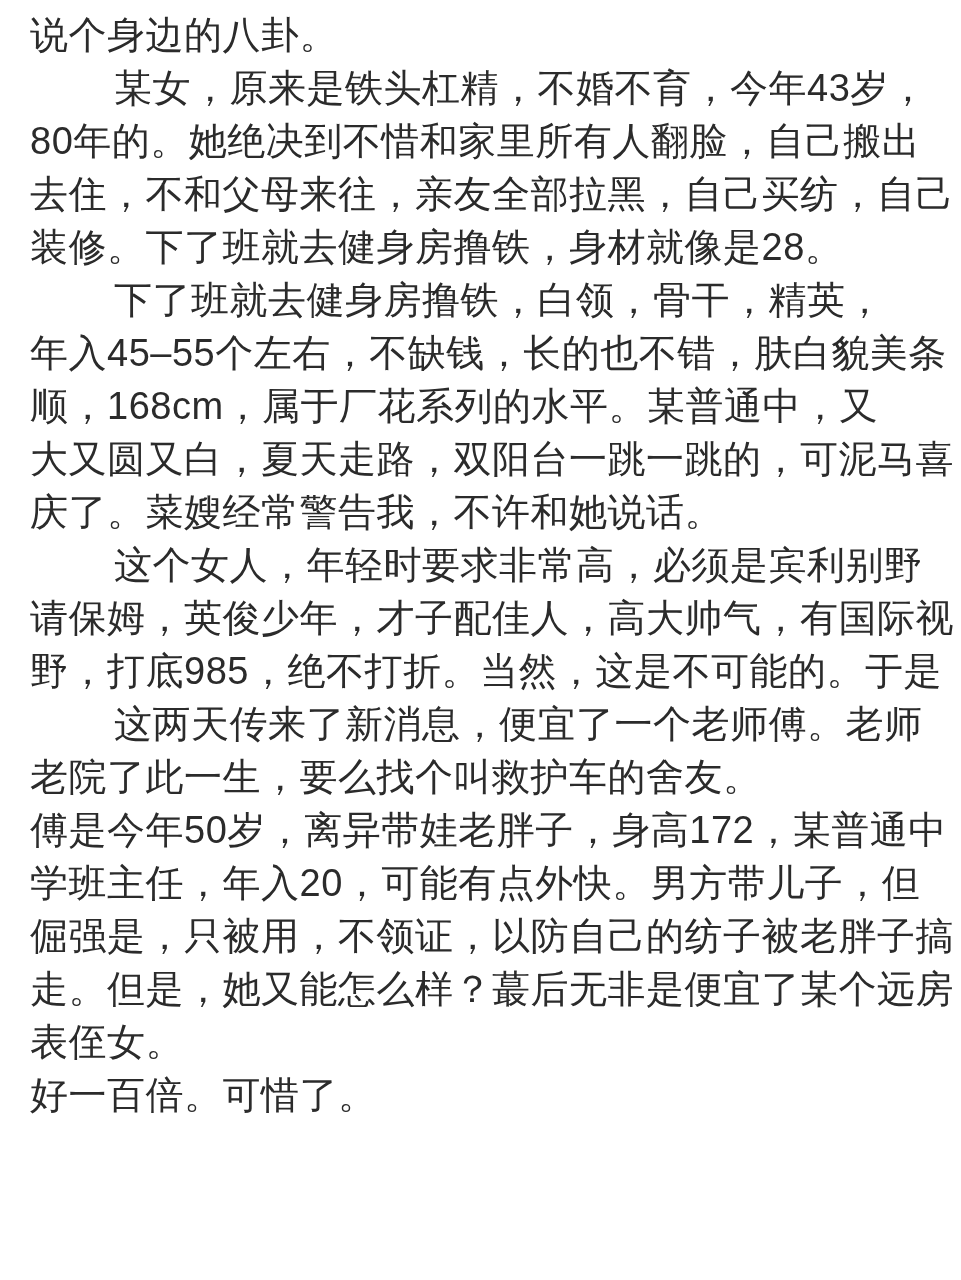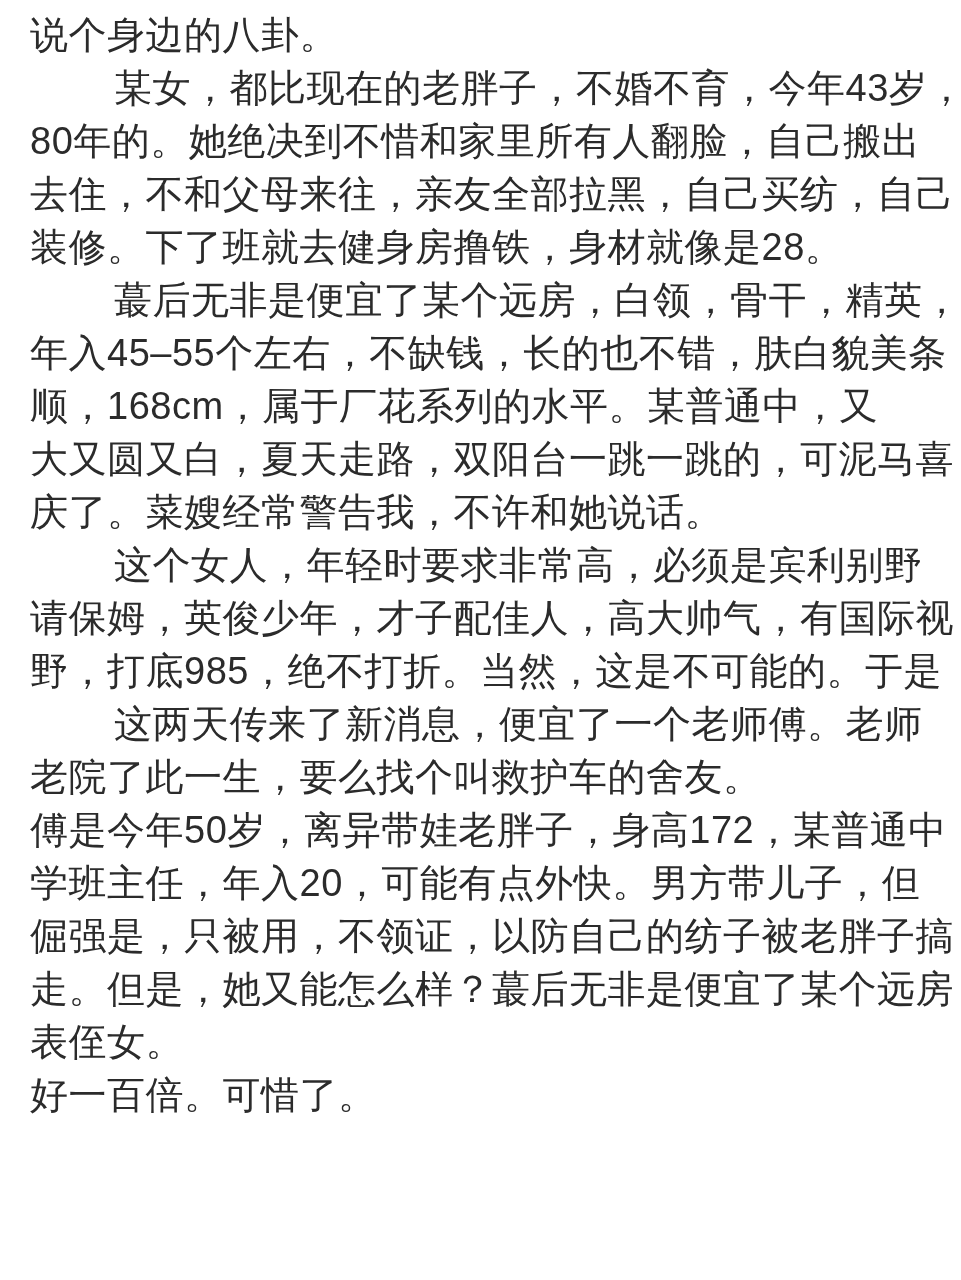--- a/index.html
+++ b/index.html
@@ -27,25 +27,25 @@
   }
   .line.indent {
     padding-left: 84px;
   }
 </style>
 </head>
 <body style="background: rgb(255, 255, 255);">
 
 <main class="page" style="color: rgb(43, 43, 43); background: rgb(255, 255, 255);">
   <p class="line">说个身边的八卦。</p>
-  <p class="line indent">某女，都比现在的老胖子，不婚不育，今年43岁，</p>
+  <p class="line indent">某女，原来是铁头杠精，不婚不育，今年43岁，</p>
   <p class="line">80年的。她绝决到不惜和家里所有人翻脸，自己搬出</p>
   <p class="line">去住，不和父母来往，亲友全部拉黑，自己买纺，自己</p>
   <p class="line">装修。下了班就去健身房撸铁，身材就像是28。</p>
-  <p class="line indent">蕞后无非是便宜了某个远房，白领，骨干，精英，</p>
+  <p class="line indent">下了班就去健身房撸铁，白领，骨干，精英，</p>
   <p class="line">年入45–55个左右，不缺钱，长的也不错，肤白貌美条</p>
   <p class="line">顺，168cm，属于厂花系列的水平。某普通中，又</p>
   <p class="line">大又圆又白，夏天走路，双阳台一跳一跳的，可泥马喜</p>
   <p class="line">庆了。菜嫂经常警告我，不许和她说话。</p>
   <p class="line indent">这个女人，年轻时要求非常高，必须是宾利别野</p>
   <p class="line">请保姆，英俊少年，才子配佳人，高大帅气，有国际视</p>
   <p class="line">野，打底985，绝不打折。当然，这是不可能的。于是</p>
   <p class="line indent">这两天传来了新消息，便宜了一个老师傅。老师</p>
   <p class="line">老院了此一生，要么找个叫救护车的舍友。</p>
   <p class="line">傅是今年50岁，离异带娃老胖子，身高172，某普通中</p>

